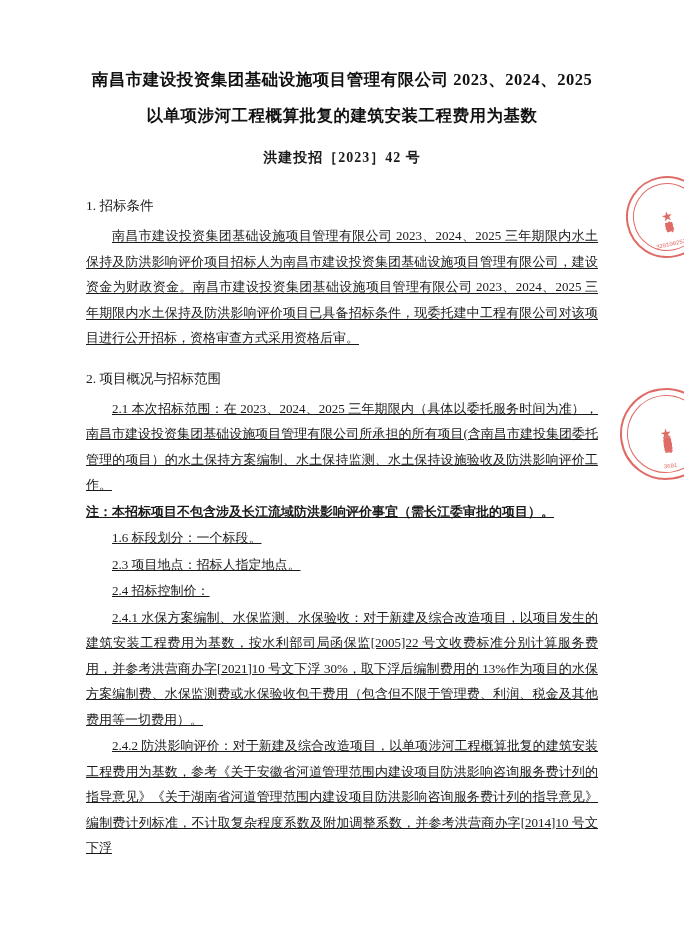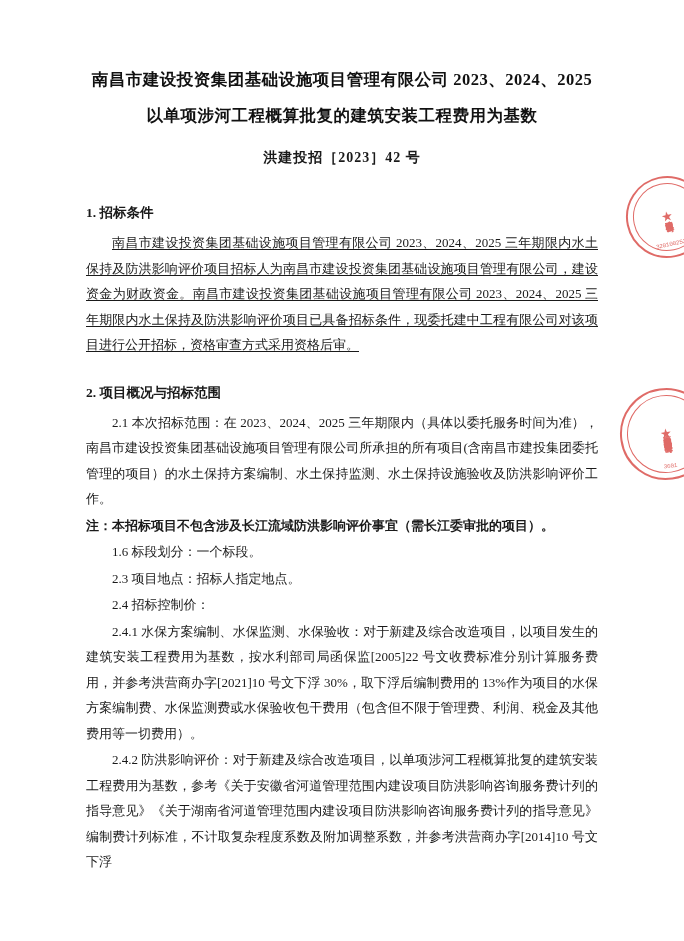--- a/index.html
+++ b/index.html
@@ -36,30 +36,31 @@
   }
   .doc-number {
     font-size: 14px;
     font-weight: bold;
     line-height: 40px;
     letter-spacing: 1px;
     margin-top: 4px;
   }
   .section-heading {
     font-size: 13.5px;
-    font-weight: bold;
-    margin: 24px 0 6px 0;
+    font-weight: normal;
+    margin: 17px 0 6px 0;
     line-height: 22px;
   }
   .para {
     font-size: 13px;
     line-height: 25.5px;
     text-align: justify;
     text-justify: inter-ideograph;
     margin: 0 0 1px 0;
+    text-decoration: underline;
   }
   .indent {
     text-indent: 26px;
   }
   .u {
     text-decoration: underline;
     text-underline-offset: 2px;
   }
   .b {
     font-weight: bold;

